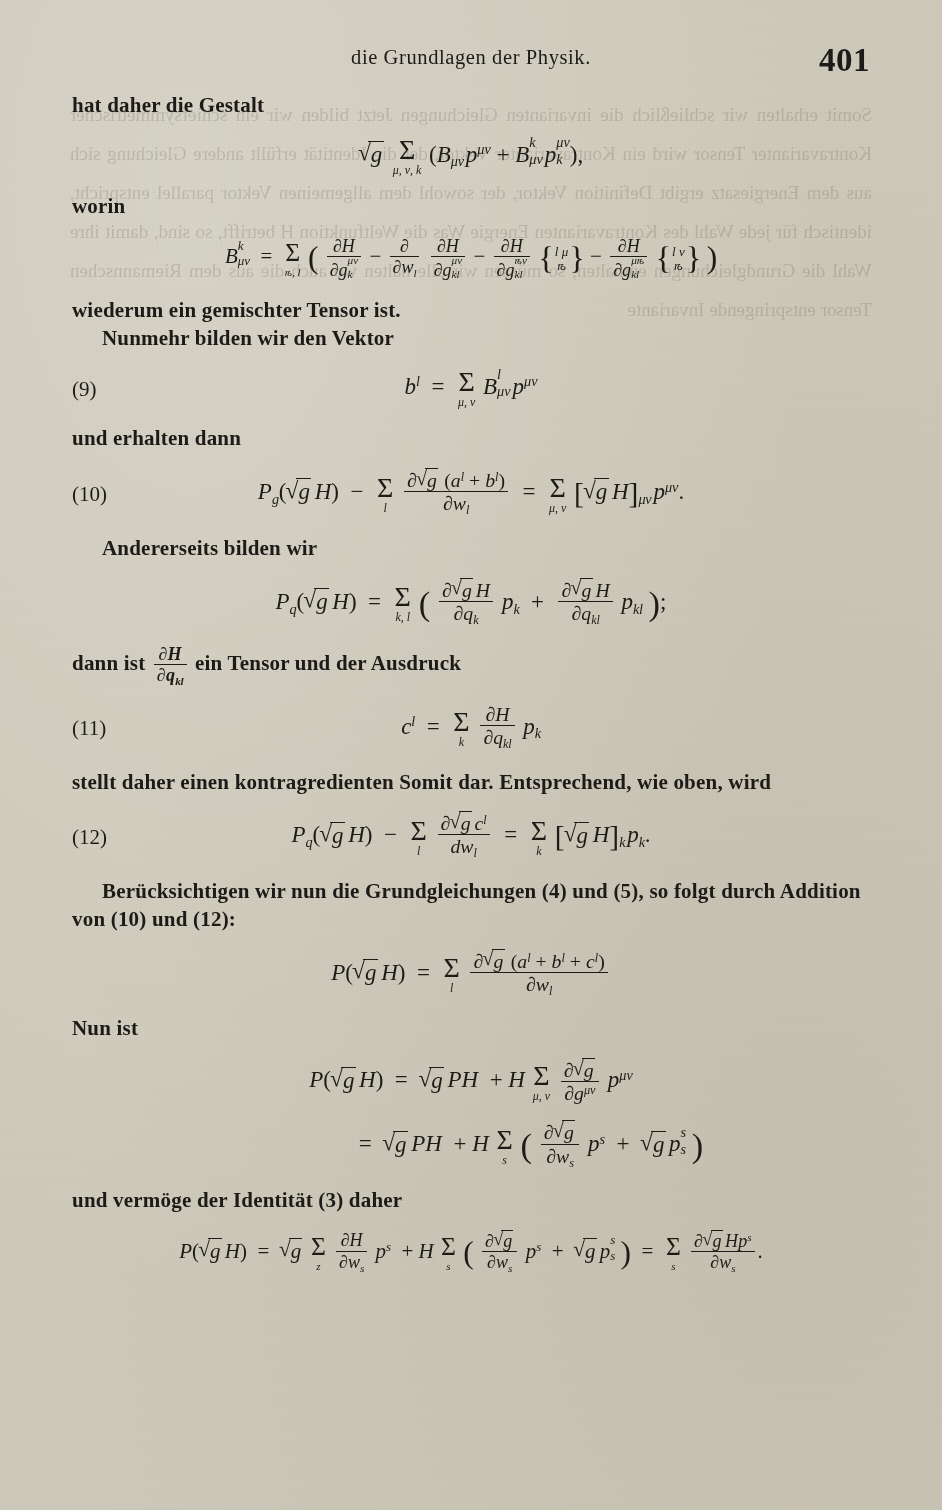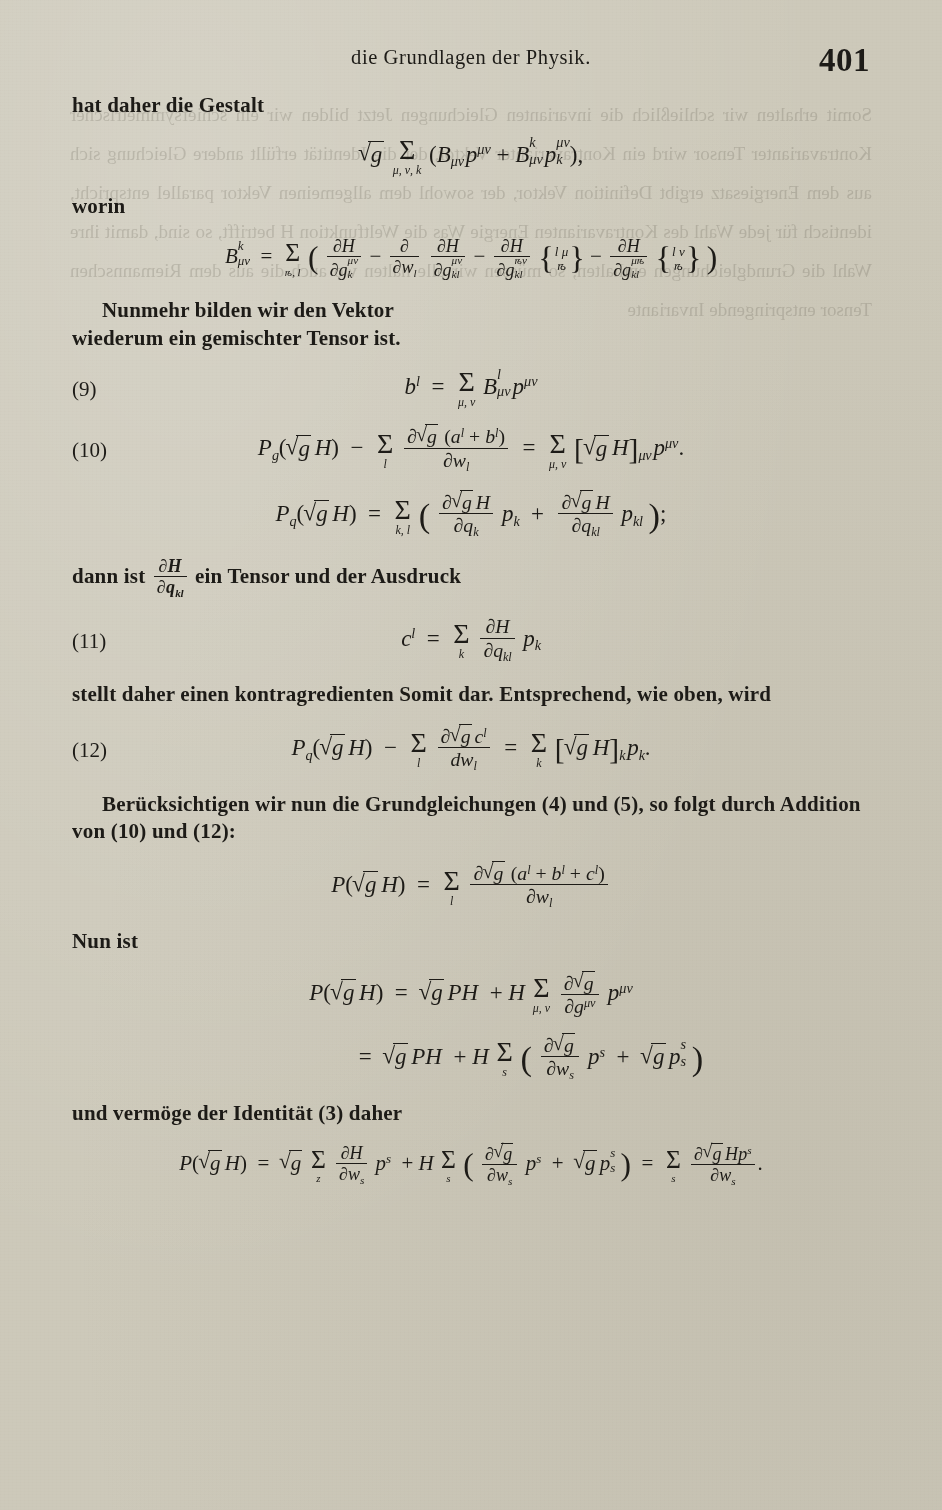--- a/index.html
+++ b/index.html
@@ -246,47 +246,49 @@
         −
         <span class="frac"><span class="num">∂<span class="it">H</span></span><span class="den">∂<span class="it">g</span><span class="subsup"><i class="u">ѣν</i><i class="d">kl</i></span></span></span>
         <span class="curly">{</span><span class="brace"><i>l μ</i><i>ѣ</i></span><span class="curly">}</span>
         −
         <span class="frac"><span class="num">∂<span class="it">H</span></span><span class="den">∂<span class="it">g</span><span class="subsup"><i class="u">μѣ</i><i class="d">kl</i></span></span></span>
         <span class="curly">{</span><span class="brace"><i>l ν</i><i>ѣ</i></span><span class="curly">}</span>
         <span class="paren-big">)</span>
       </span>
     </div>
 
+    <p class="text">wiederum ein gemischter Tensor ist.</p>
     <p class="text indent">Nunmehr bilden wir den Vektor</p>
-    <p class="text">wiederum ein gemischter Tensor ist.</p>
 
     <div class="eq-row">
       <span class="tag">(9)</span>
       <span class="eq">
         <span class="it">b</span><span class="sup">l</span>
         &nbsp;=&nbsp;
         <span class="sum"><span class="sig">Σ</span><span class="lim">μ, ν</span></span>
         <span class="it">B</span><span class="subsup"><i class="u">l</i><i class="d">μν</i></span> <span class="it">p</span><span class="sup">μν</span>
       </span>
     </div>
 
+    <p class="text">und erhalten dann</p>
 
     <div class="eq-row">
       <span class="tag">(10)</span>
       <span class="eq">
         <span class="it">P</span><span class="sub">g</span>(<span class="rad"><span class="bar"><span class="it">g</span></span></span> <span class="it">H</span>)
         &nbsp;−&nbsp;
         <span class="sum"><span class="sig">Σ</span><span class="lim">l</span></span>
         <span class="frac"><span class="num">∂<span class="rad"><span class="bar"><span class="it">g</span></span></span> (<span class="it">a</span><span class="sup">l</span> + <span class="it">b</span><span class="sup">l</span>)</span><span class="den">∂<span class="it">w</span><span class="sub">l</span></span></span>
         &nbsp;=&nbsp;
         <span class="sum"><span class="sig">Σ</span><span class="lim">μ, ν</span></span>
         <span class="brk">[</span><span class="rad"><span class="bar"><span class="it">g</span></span></span> <span class="it">H</span><span class="brk">]</span><span class="sub">μν</span> <span class="it">p</span><span class="sup">μν</span>.
       </span>
     </div>
 
+    <p class="text indent gap-top">Andererseits bilden wir</p>
 
     <div class="eq-row">
       <span class="eq">
         <span class="it">P</span><span class="sub">q</span>(<span class="rad"><span class="bar"><span class="it">g</span></span></span> <span class="it">H</span>)
         &nbsp;=&nbsp;
         <span class="sum"><span class="sig">Σ</span><span class="lim">k, l</span></span>
         <span class="paren-big">(</span>
         <span class="frac"><span class="num">∂<span class="rad"><span class="bar"><span class="it">g</span></span></span> <span class="it">H</span></span><span class="den">∂<span class="it">q</span><span class="sub">k</span></span></span>
         <span class="it">p</span><span class="sub">k</span>
         &nbsp;+&nbsp;

